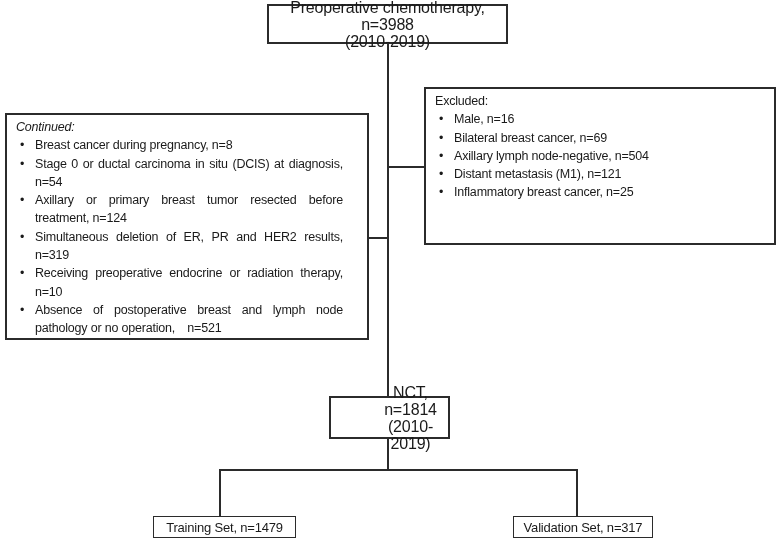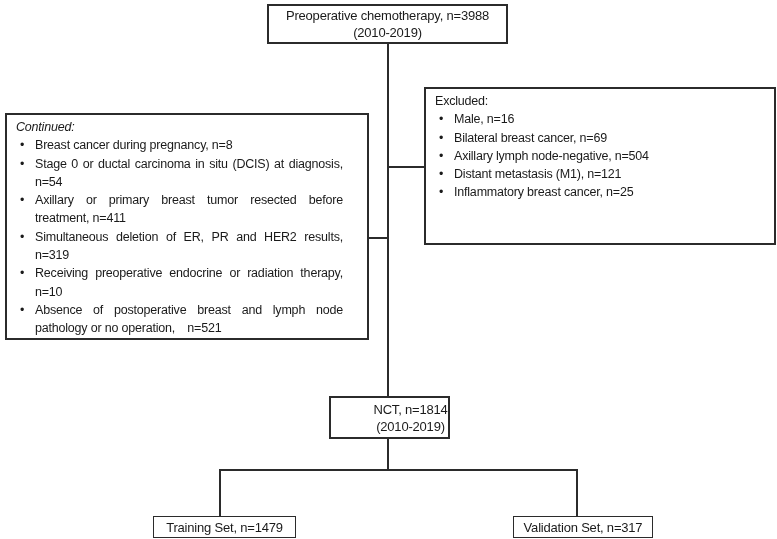--- a/index.html
+++ b/index.html
@@ -23,21 +23,21 @@
     box-sizing: border-box;
     border: 2px solid var(--line-color);
     background: var(--bg);
   }
   .center-box {
     display: flex;
     flex-direction: column;
     justify-content: center;
     align-items: center;
     text-align: center;
-    font-size: 13px;
+    font-size: 16px;
     line-height: 17px;
   }
   .list-box {
     font-size: 12.5px;
     line-height: 18.3px;
     padding: 3px 24px 0 8px;
   }
   .list-box .heading { margin: 0 0 0 1px; }
   .heading-italic { font-style: italic; }
   .flow-list {
@@ -94,21 +94,21 @@
         <li>Distant metastasis (M1), n=121</li>
         <li>Inflammatory breast cancer, n=25</li>
       </ul>
   </div>
 
   <div class="box list-box" style="left:5px; top:113px; width:364px; height:227px;">
     <div class="heading heading-italic">Continued:</div>
     <ul class="flow-list">
         <li>Breast cancer during pregnancy, n=8</li>
         <li>Stage 0 or ductal carcinoma in situ (DCIS) at diagnosis, n=54</li>
-        <li>Axillary or primary breast tumor resected before treatment, n=411</li>
+        <li>Axillary or primary breast tumor resected before treatment, n=124</li>
         <li>Simultaneous deletion of ER, PR and HER2 results, n=319</li>
         <li>Receiving preoperative endocrine or radiation therapy, n=10</li>
         <li>Absence of postoperative breast and lymph node pathology or no operation, n=521</li>
       </ul>
   </div>
 
   <div class="box center-box" style="left:329px; top:396px; width:121px; height:43px;padding-left:42px;">
     <div>NCT, n=1814</div>
     <div>(2010-2019)</div>
   </div>

